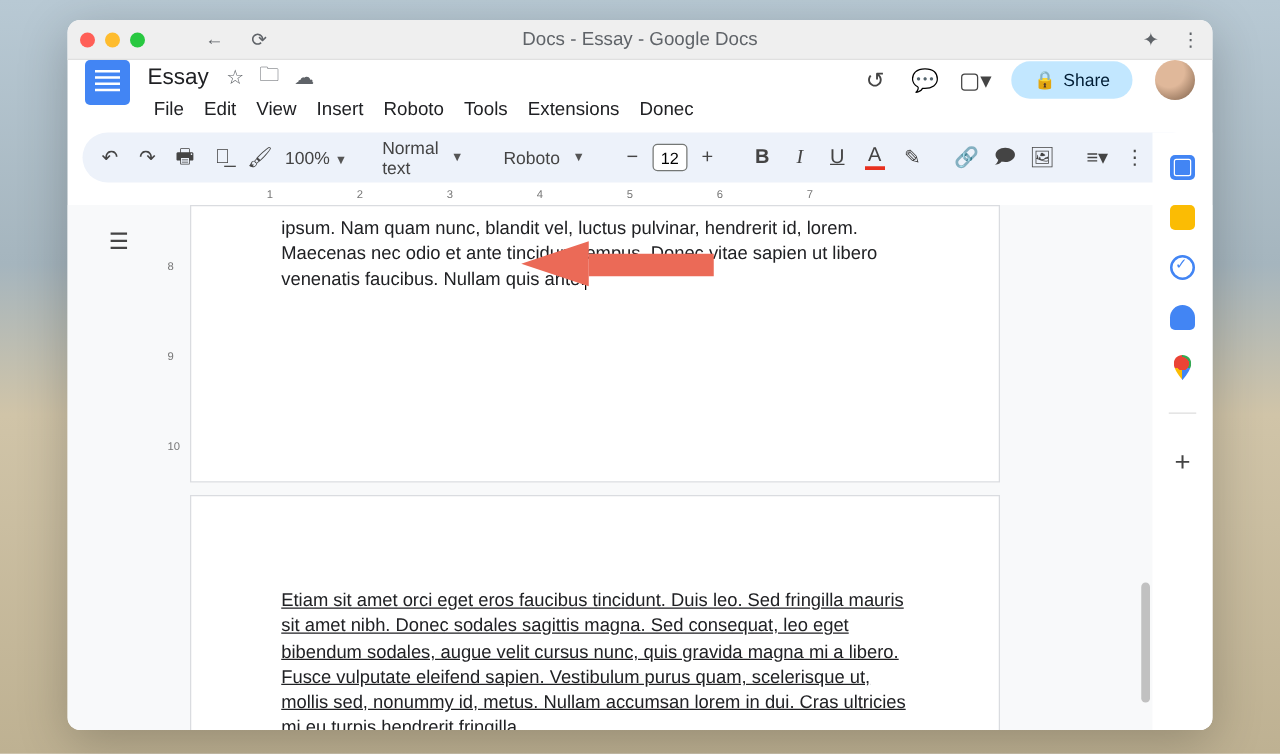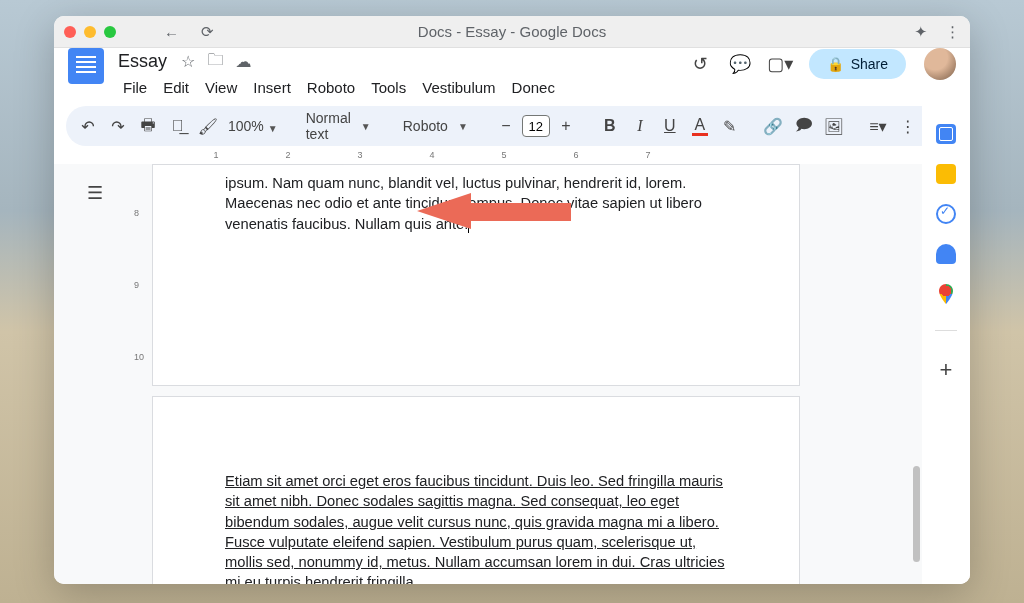--- a/index.html
+++ b/index.html
@@ -132,21 +132,21 @@
         <span class="folder">🗀</span>
         <span class="cloud">☁</span>
       </div>
       <div class="menubar">
         <span>File</span>
         <span>Edit</span>
         <span>View</span>
         <span>Insert</span>
         <span>Roboto</span>
         <span>Tools</span>
-        <span>Vestibulum</span>
+        <span>Extensions</span>
         <span>Donec</span>
       </div>
     </div>
     <div class="docbar-right">
       <span class="ic">↺</span>
       <span class="ic">💬</span>
       <span class="ic">▢▾</span>
       <div class="share-btn">
         <span>🔒</span>
         <span>Share</span>

